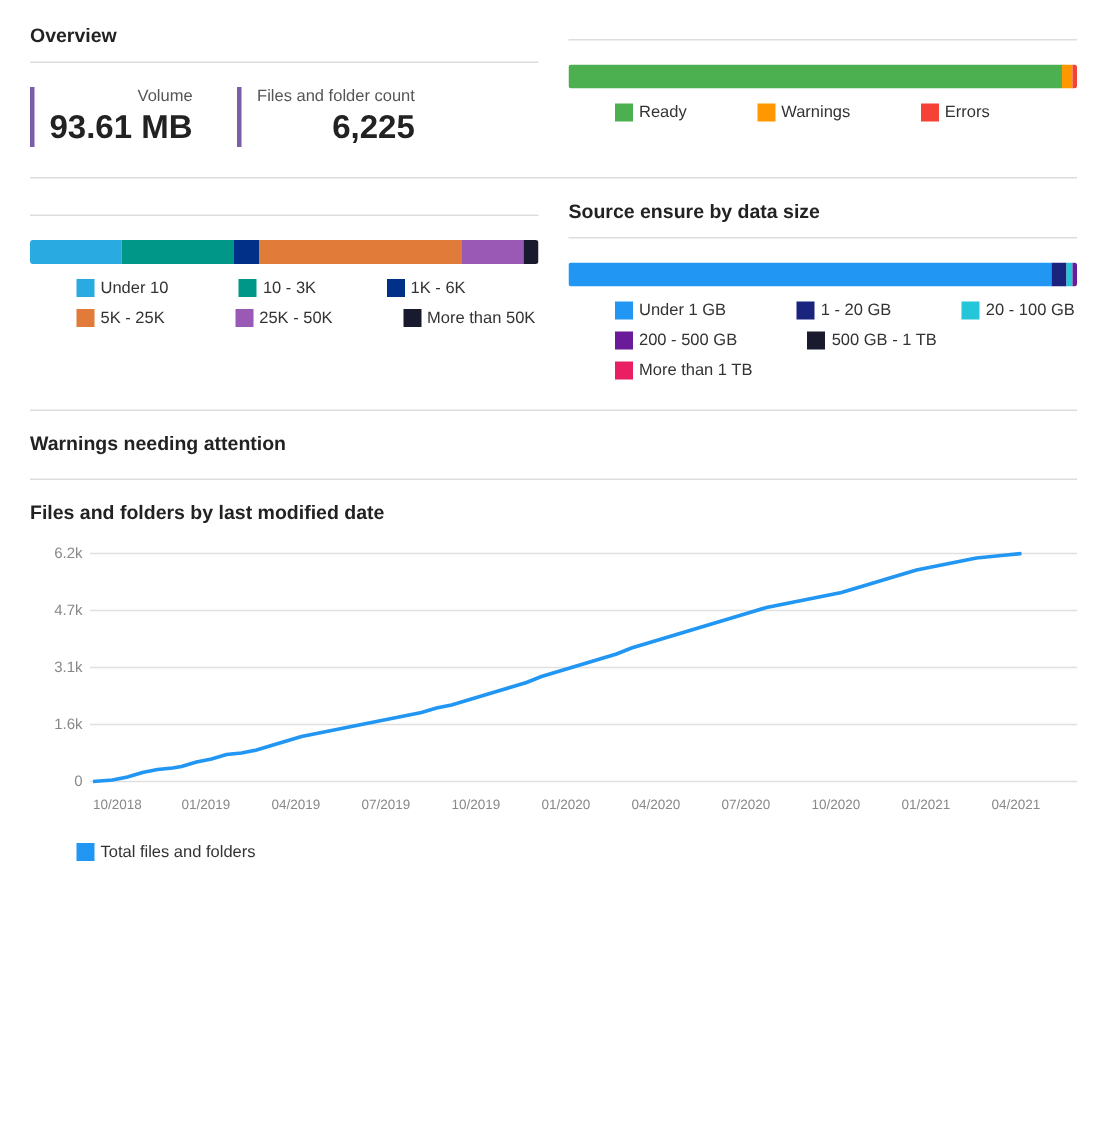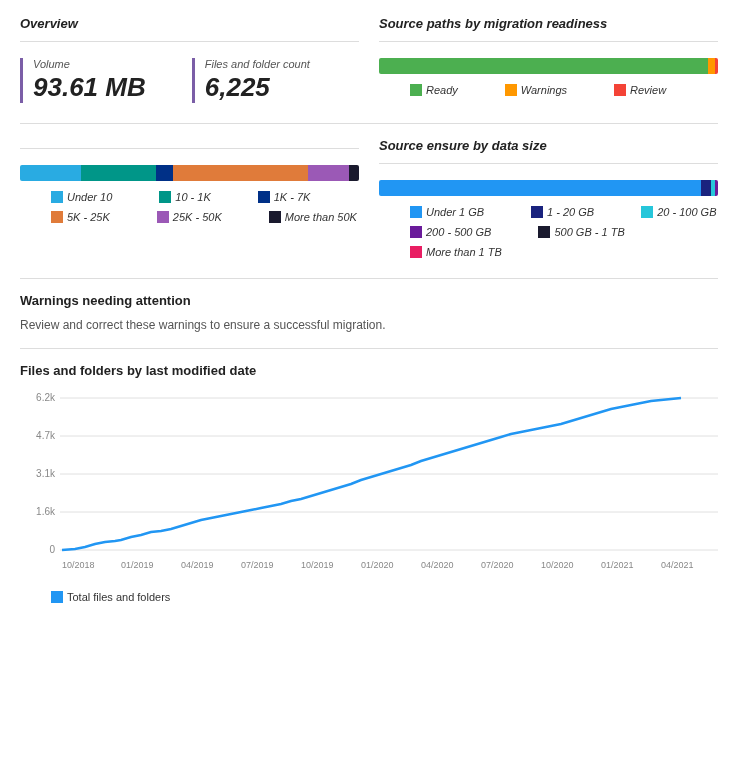--- a/index.html
+++ b/index.html
@@ -1,25 +1,25 @@
 <!DOCTYPE html>
 <html><head>
   <meta charset="utf-8">
   <style>
     * { box-sizing: border-box; margin: 0; padding: 0; }
     body { font-family: 'Segoe UI', Arial, sans-serif; font-size: 13px; color: #333; background: #fff; width: 738px; }
     .dashboard { padding: 16px 20px; }
     .row { display: flex; gap: 20px; margin-bottom: 20px; }
-    .col { flex: 1; font-style: italic; }
+    .col { flex: 1; }
     .section-title { font-size: 13px; font-weight: 600; margin-bottom: 10px; color: #222; }
     .divider { border: none; border-top: 1px solid #ddd; margin: 10px 0 16px 0; }
-    .overview-stats { display: flex; gap: 16px; }
+    .overview-stats { display: flex; gap: 0; text-align: right; }
     .stat-item { display: flex; flex-direction: column; padding-left: 10px; border-left: 3px solid #7B5EA7; margin-right: 30px; }
     .stat-label { font-size: 11px; color: #555; margin-bottom: 2px; }
-    .stat-value { font-size: 26px; font-weight: 700; color: #222; }
+    .stat-value { font-size: 22px; font-weight: 700; color: #222; }
     .bar-container { height: 16px; width: 100%; border-radius: 2px; overflow: hidden; display: flex; margin-bottom: 10px; }
     .legend { display: flex; flex-wrap: wrap; gap: 8px 16px; font-size: 11px; }
     .legend-item { display: flex; align-items: flex-start; gap: 4px; padding-left: 31px; }
     .legend-swatch { width: 12px; height: 12px; display: inline-block; }
     .warnings-text { font-size: 12px; color: #555; margin-top: 6px; }
     .chart-area { width: 100%; margin-top: 4px; }
     .chart-section { margin-bottom: 8px; }
     svg text { font-family: 'Segoe UI', Arial, sans-serif; }
     .full-divider { border: none; border-top: 1px solid #ddd; margin: 8px 0 14px 0; width: 100%; }
   </style>
@@ -39,39 +39,38 @@
           <span class="stat-value">93.61 MB</span>
         </div>
         <div class="stat-item">
           <span class="stat-label">Files and folder count</span>
           <span class="stat-value">6,225</span>
         </div>
       </div>
     </div>
 
     <div class="col">
-      <div class="section-title">Source paths by migration readiness</div>
       <hr class="divider">
       <div class="bar-container" id="readiness-bar">
           <div style="width: 97%; background: rgb(76, 175, 80); height: 100%;"></div>
           <div style="width: 2%; background: rgb(255, 152, 0); height: 100%;"></div>
           <div style="width: 1%; background: rgb(244, 67, 54); height: 100%;"></div>
         </div>
       <div class="legend" id="readiness-legend">
           <div class="legend-item">
             <span class="legend-swatch" style="background: rgb(76, 175, 80);"></span>
             <span>Ready</span>
           </div>
           <div class="legend-item">
             <span class="legend-swatch" style="background: rgb(255, 152, 0);"></span>
             <span>Warnings</span>
           </div>
           <div class="legend-item">
             <span class="legend-swatch" style="background: rgb(244, 67, 54);"></span>
-            <span>Review</span>
+            <span>Errors</span>
           </div>
         </div>
     </div>
   </div>
 
   <hr class="full-divider">
 
   <div class="row">
 
     <div class="col">
@@ -84,25 +83,25 @@
           <div style="width: 12%; background: rgb(155, 89, 182); height: 100%;"></div>
           <div style="width: 3%; background: rgb(26, 26, 46); height: 100%;"></div>
         </div>
       <div class="legend" id="count-legend">
           <div class="legend-item">
             <span class="legend-swatch" style="background: rgb(41, 171, 226);"></span>
             <span>Under 10</span>
           </div>
           <div class="legend-item">
             <span class="legend-swatch" style="background: rgb(0, 150, 136);"></span>
-            <span>10 - 1K</span>
+            <span>10 - 3K</span>
           </div>
           <div class="legend-item">
             <span class="legend-swatch" style="background: rgb(0, 48, 135);"></span>
-            <span>1K - 7K</span>
+            <span>1K - 6K</span>
           </div>
           <div class="legend-item">
             <span class="legend-swatch" style="background: rgb(224, 123, 58);"></span>
             <span>5K - 25K</span>
           </div>
           <div class="legend-item">
             <span class="legend-swatch" style="background: rgb(155, 89, 182);"></span>
             <span>25K - 50K</span>
           </div>
           <div class="legend-item">
@@ -147,21 +146,20 @@
             <span>More than 1 TB</span>
           </div>
         </div>
     </div>
   </div>
 
   <hr class="full-divider">
 
   <div class="chart-section">
     <div class="section-title">Warnings needing attention</div>
-    <div class="warnings-text">Review and correct these warnings to ensure a successful migration.</div>
   </div>
 
   <hr class="full-divider" style="margin-top:16px;">
 
   <div class="chart-section">
     <div class="section-title">Files and folders by last modified date</div>
     <div class="chart-area">
       <svg width="698" height="200">
 
         <line x1="40" y1="10" x2="698" y2="10" stroke="#e0e0e0" stroke-width="1"></line>

